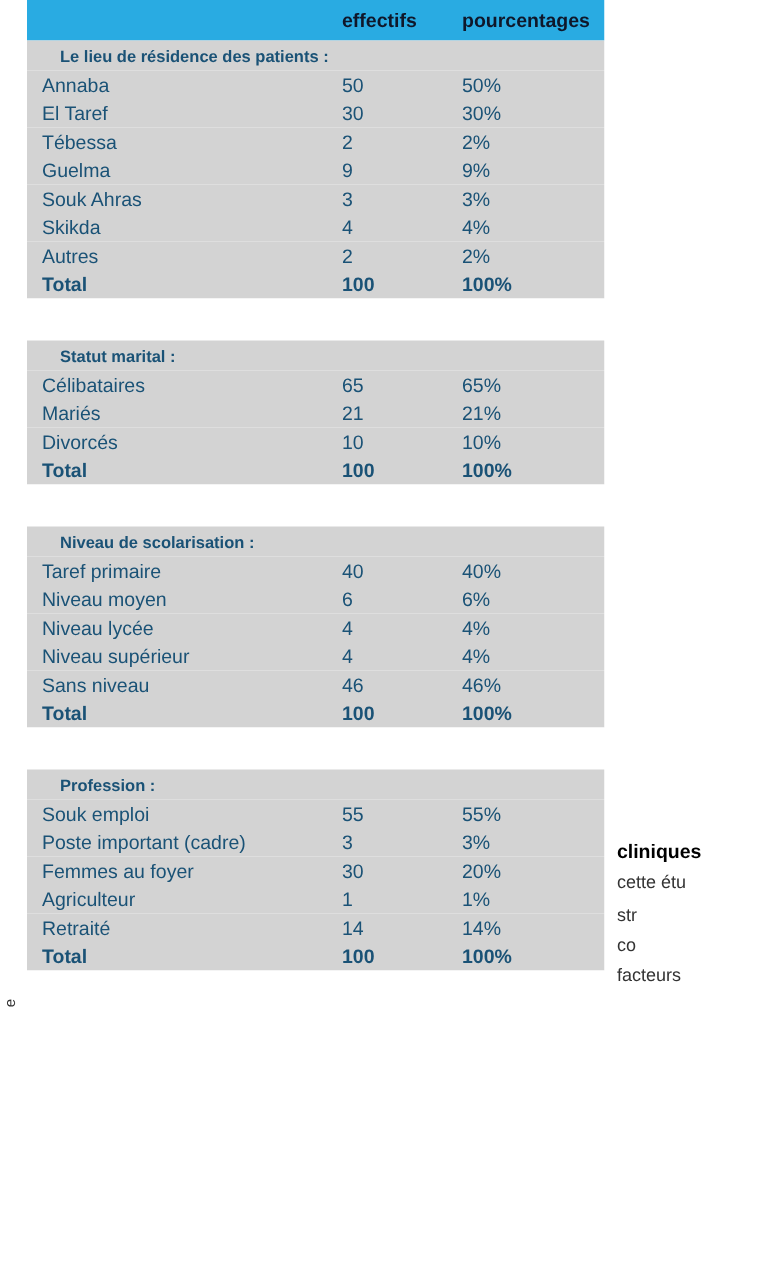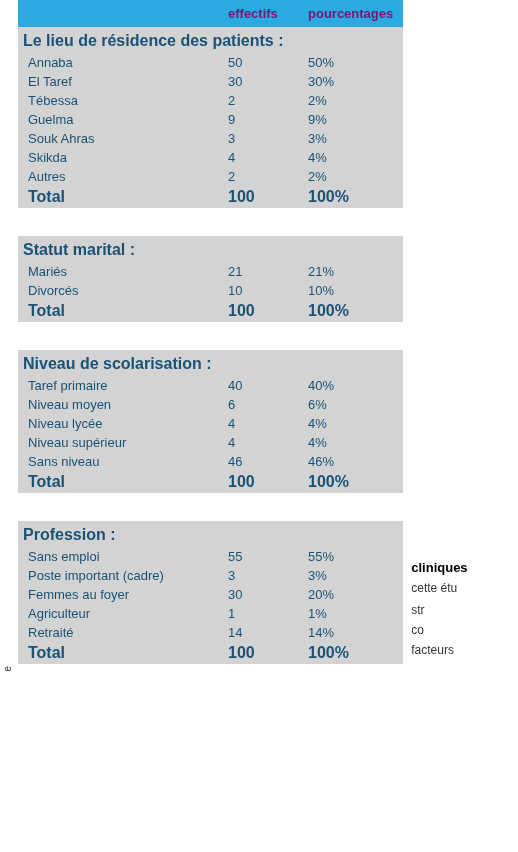--- a/index.html
+++ b/index.html
@@ -43,43 +43,43 @@
       background: #fff;
     }
 
     .data-table {
       width: 100%;
       border-collapse: collapse;
     }
 
     .header-row th {
       background: #29abe2;
-      color: #701a75;
+      color: #0f172a;
       font-weight: bold;
       padding: 6px 10px;
       text-align: left;
       font-size: 13px;
     }
 
     .header-row th.num-col {
       text-align: left;
       min-width: 80px;
     }
 
     .header-row th.pct-col {
       text-align: right;
       min-width: 100px;
     }
 
     .section-header td {
       background: #d3d3d3;
       font-weight: bold;
       color: #1a5276;
-      padding: 5px 10px 3px 5px;
-      font-size: 16px;
+      padding: 5px 10px 3px 22px;
+      font-size: 11px;
     }
 
     .data-row td {
       background: #d3d3d3;
       padding: 2px 10px;
       font-size: 13px;
       color: #1a5276;
     }
 
     .data-row td.label-col {
@@ -89,21 +89,21 @@
     .spacer-row td {
       background: #fff;
       height: 14px;
     }
 
     .total-row td {
       background: #d3d3d3;
       font-weight: bold;
       color: #1a5276;
       padding: 2px 10px;
-      font-size: 16px;
+      font-size: 13px;
     }
 
     
     .right-panel {
       width: 155px;
       flex-shrink: 0;
       background: #fff;
       padding: 10px 8px;
       position: relative;
     }
@@ -210,20 +210,25 @@
           <tr class="spacer-row">
             <td colspan="3"></td>
           </tr>
           <tr class="spacer-row">
             <td colspan="3"></td>
           </tr>
           <tr class="section-header">
             <td colspan="3">Statut marital :</td>
           </tr>
           <tr class="data-row">
+            <td class="label-col">Célibataires</td>
+            <td>65</td>
+            <td>65%</td>
+          </tr>
+          <tr class="data-row">
             <td class="label-col">Mariés</td>
             <td>21</td>
             <td>21%</td>
           </tr>
           <tr class="data-row">
             <td class="label-col">Divorcés</td>
             <td>10</td>
             <td>10%</td>
           </tr>
           <tr class="total-row">
@@ -273,21 +278,21 @@
           <tr class="spacer-row">
             <td colspan="3"></td>
           </tr>
           <tr class="spacer-row">
             <td colspan="3"></td>
           </tr>
           <tr class="section-header">
             <td colspan="3">Profession :</td>
           </tr>
           <tr class="data-row">
-            <td class="label-col">Sans emploi</td>
+            <td class="label-col">Souk emploi</td>
             <td>55</td>
             <td>55%</td>
           </tr>
           <tr class="data-row">
             <td class="label-col">Poste important (cadre)</td>
             <td>3</td>
             <td>3%</td>
           </tr>
           <tr class="data-row">
             <td class="label-col">Femmes au foyer</td>

